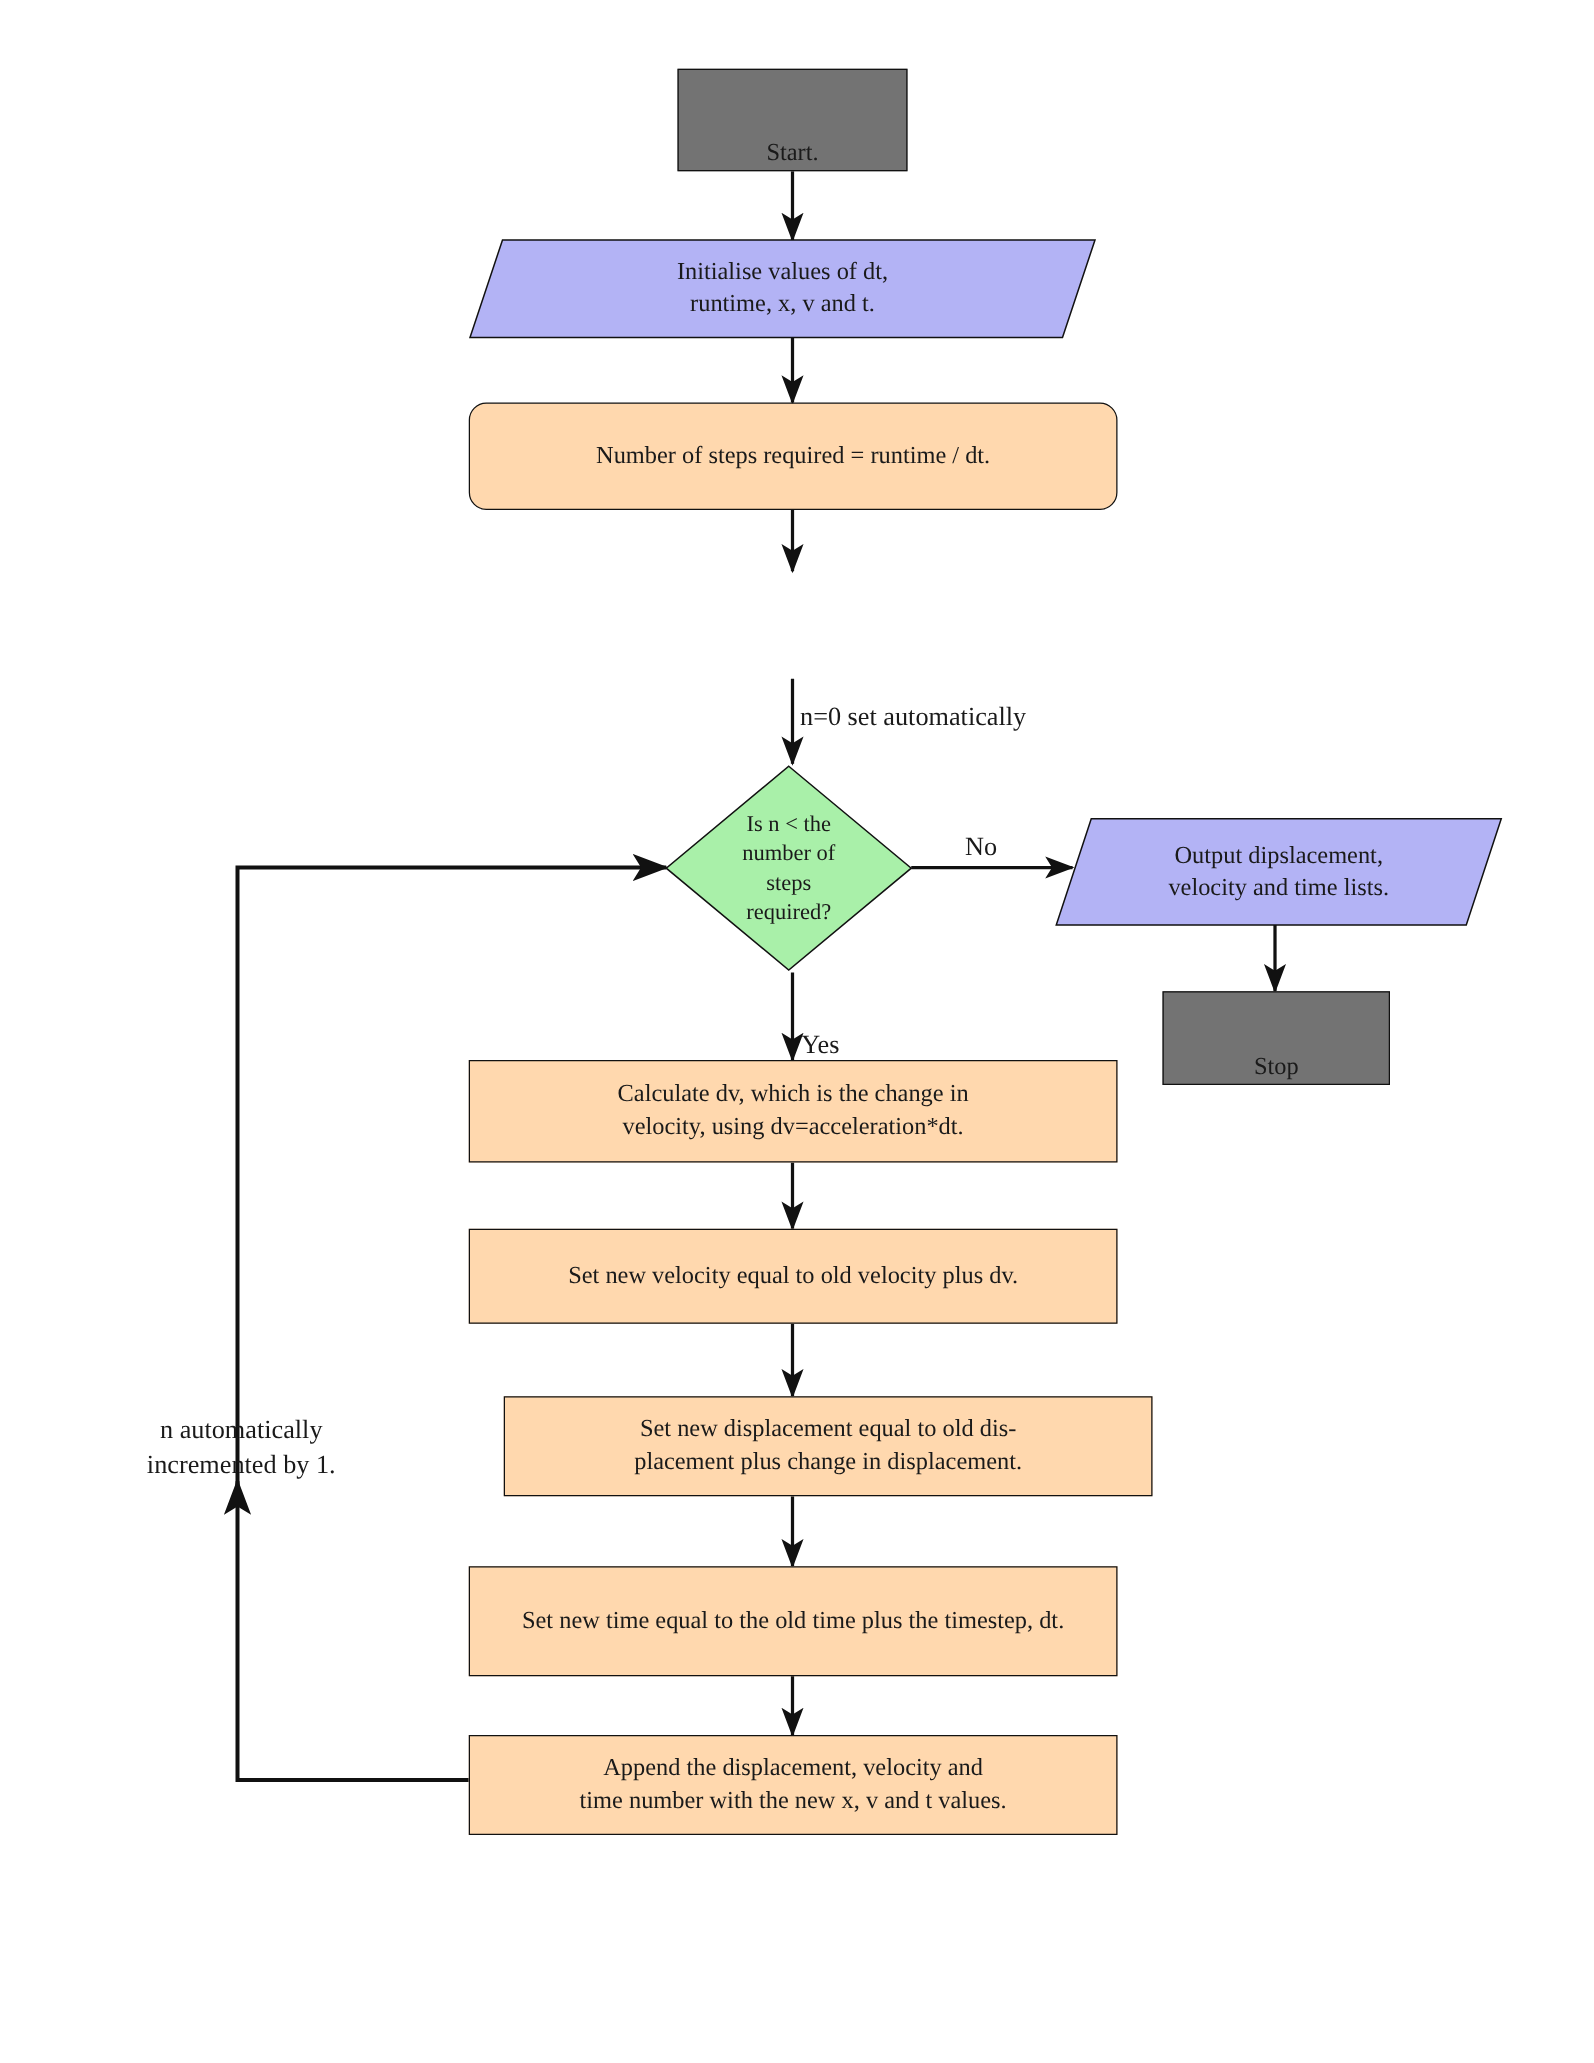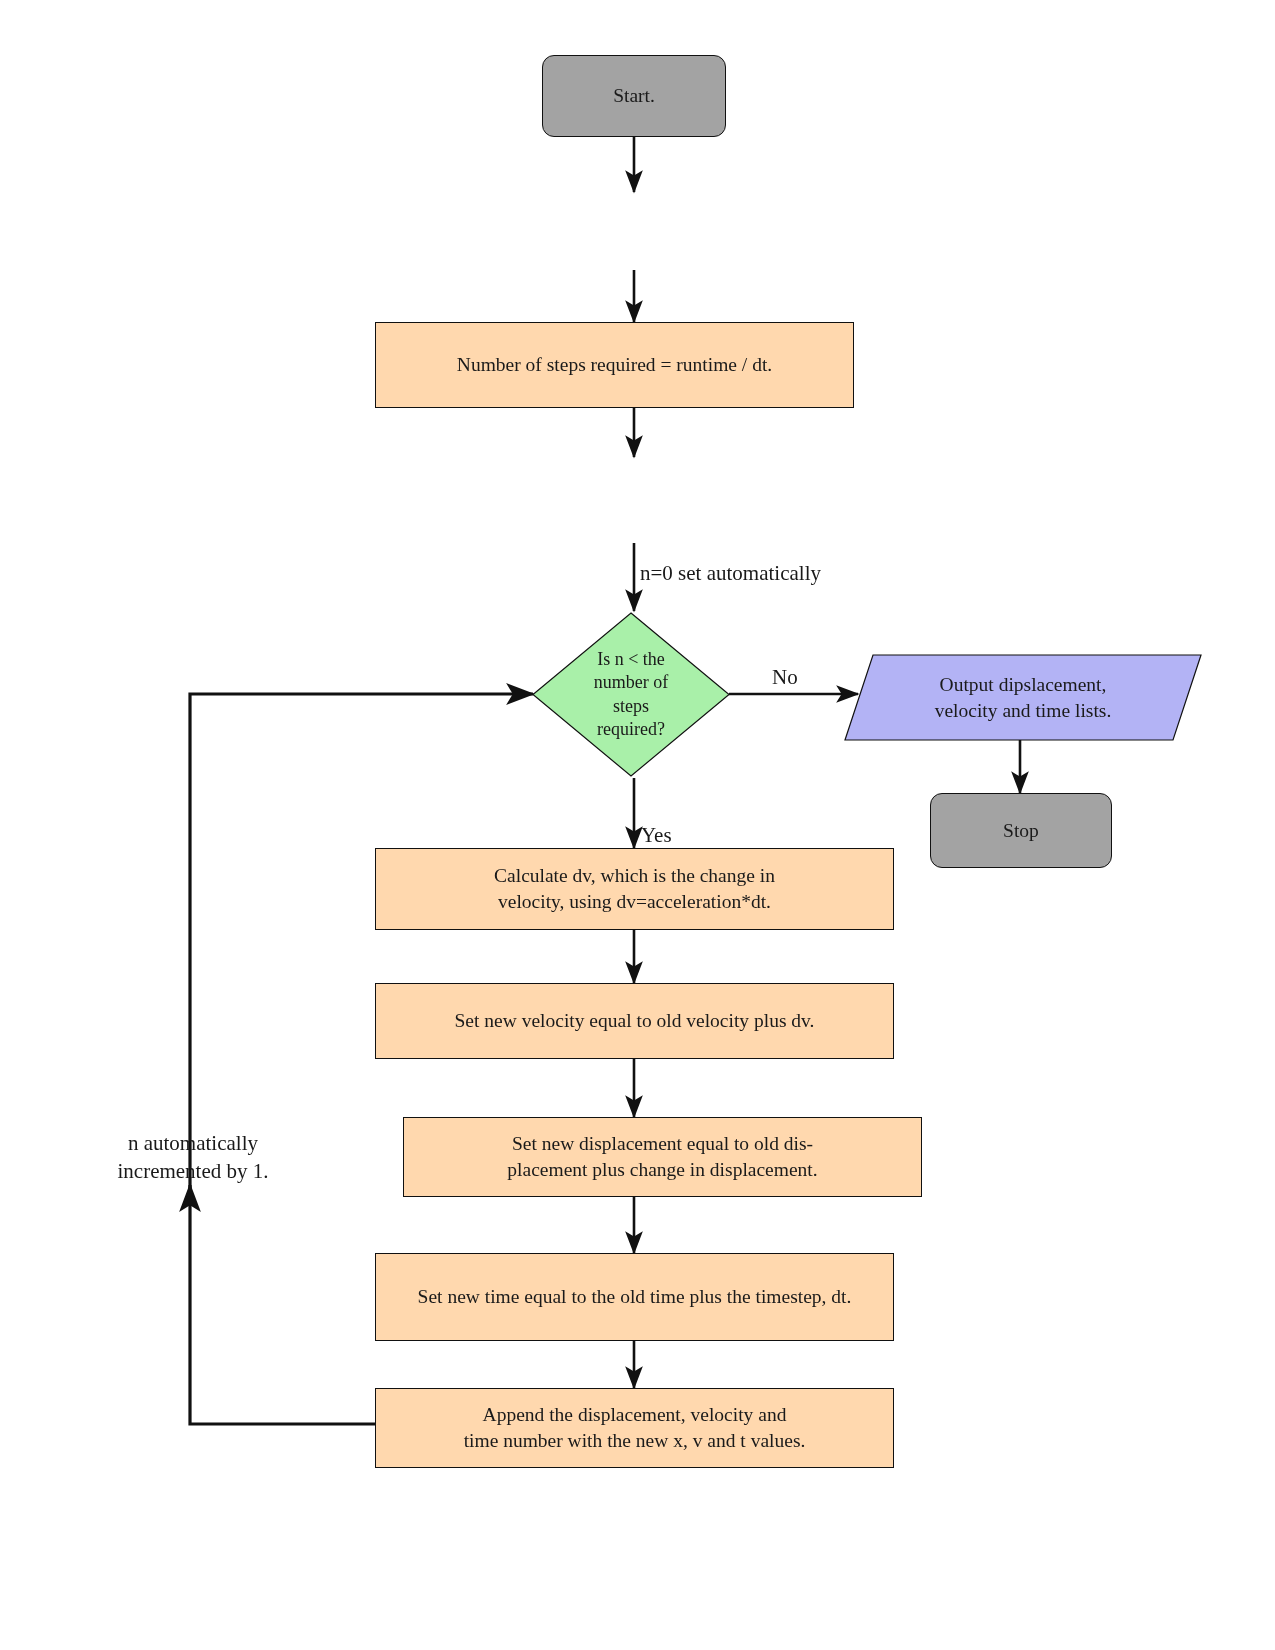--- a/index.html
+++ b/index.html
@@ -37,23 +37,24 @@
     font-size: 19.5px;
     color: #1a1a1a;
     z-index: 2;
   }
   .node .txt {
     display: block;
     white-space: pre-line;
     padding: 0 8px;
   }
   .terminal {
-    background: #a3a3a3;
+    background: #737373;
     border: 1.2px solid #111111;
-    border-radius: 12px;
+    border-radius: 0;
+    align-items: flex-end;
   }
   .process {
     background: #ffd8ae;
     border: 1.2px solid #111111;
   }
   .io-wrap {
     position: absolute;
     z-index: 2;
   }
   .io-wrap svg.shape {
@@ -148,22 +149,29 @@
 
     <path d="M 375 1424 L 190 1424 L 190 694 L 533 694" fill="none" stroke="#111111" stroke-width="3.2" marker-end="url(#arrow)"></path>
 
     <line x1="190" y1="1200" x2="190" y2="1185" stroke="#111111" stroke-width="3.2" marker-end="url(#arrow)"></line>
   </svg>
 
   <div class="node terminal" style="left:542px; top:55px; width:184px; height:82px;">
     <span class="txt">Start.</span>
   </div>
 
-
-  <div class="node process" style="left:375px; top:322px; width:479px; height:86px;">
+  <div class="io-wrap" style="left:376px; top:192px; width:500px; height:78px;">
+    <svg class="shape" width="500" height="78" viewBox="0 0 500 78" xmlns="http://www.w3.org/2000/svg">
+      <polygon points="26,0 500,0 474,78 0,78" fill="#b3b3f5" stroke="#111111" stroke-width="1.2"></polygon>
+    </svg>
+    <div class="io-label">Initialise values of dt,
+runtime, x, v and t.</div>
+  </div>
+
+  <div class="node process" style="left:375px; top:322px; width:519px; height:86px;border-radius:14px;">
     <span class="txt">Number of steps required = runtime / dt.</span>
   </div>
 
 
   <div class="edge-label" style="left:640px; top:560px;">n=0 set automatically</div>
 
   <div class="decision-wrap" style="left:533px; top:613px; width:196px; height:163px;">
     <svg class="shape" width="196" height="163" viewBox="0 0 196 163" xmlns="http://www.w3.org/2000/svg">
       <polygon points="98,0 196,81.5 98,163 0,81.5" fill="#a9f0a9" stroke="#111111" stroke-width="1.2"></polygon>
     </svg>

